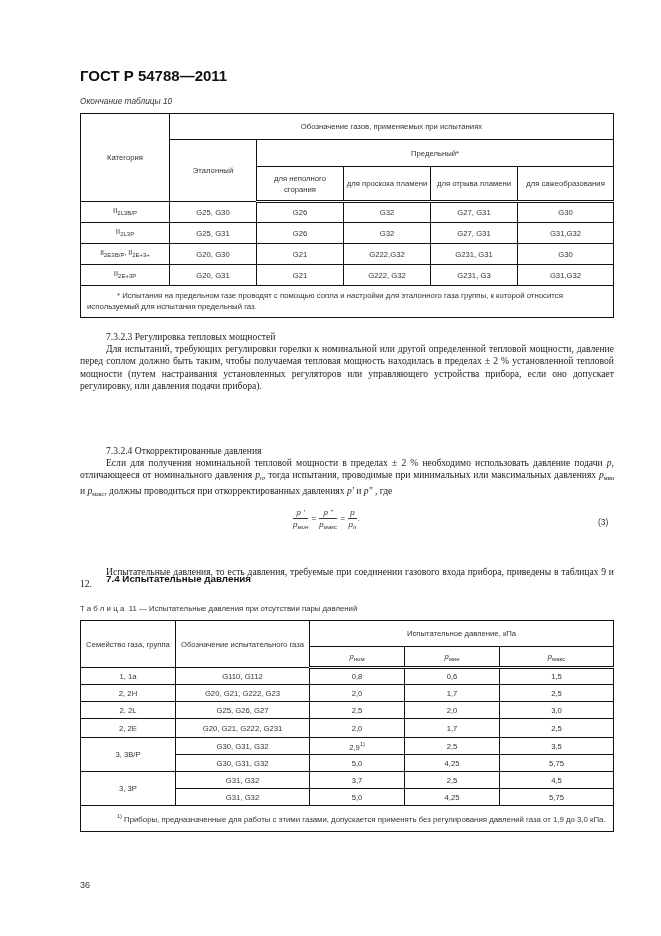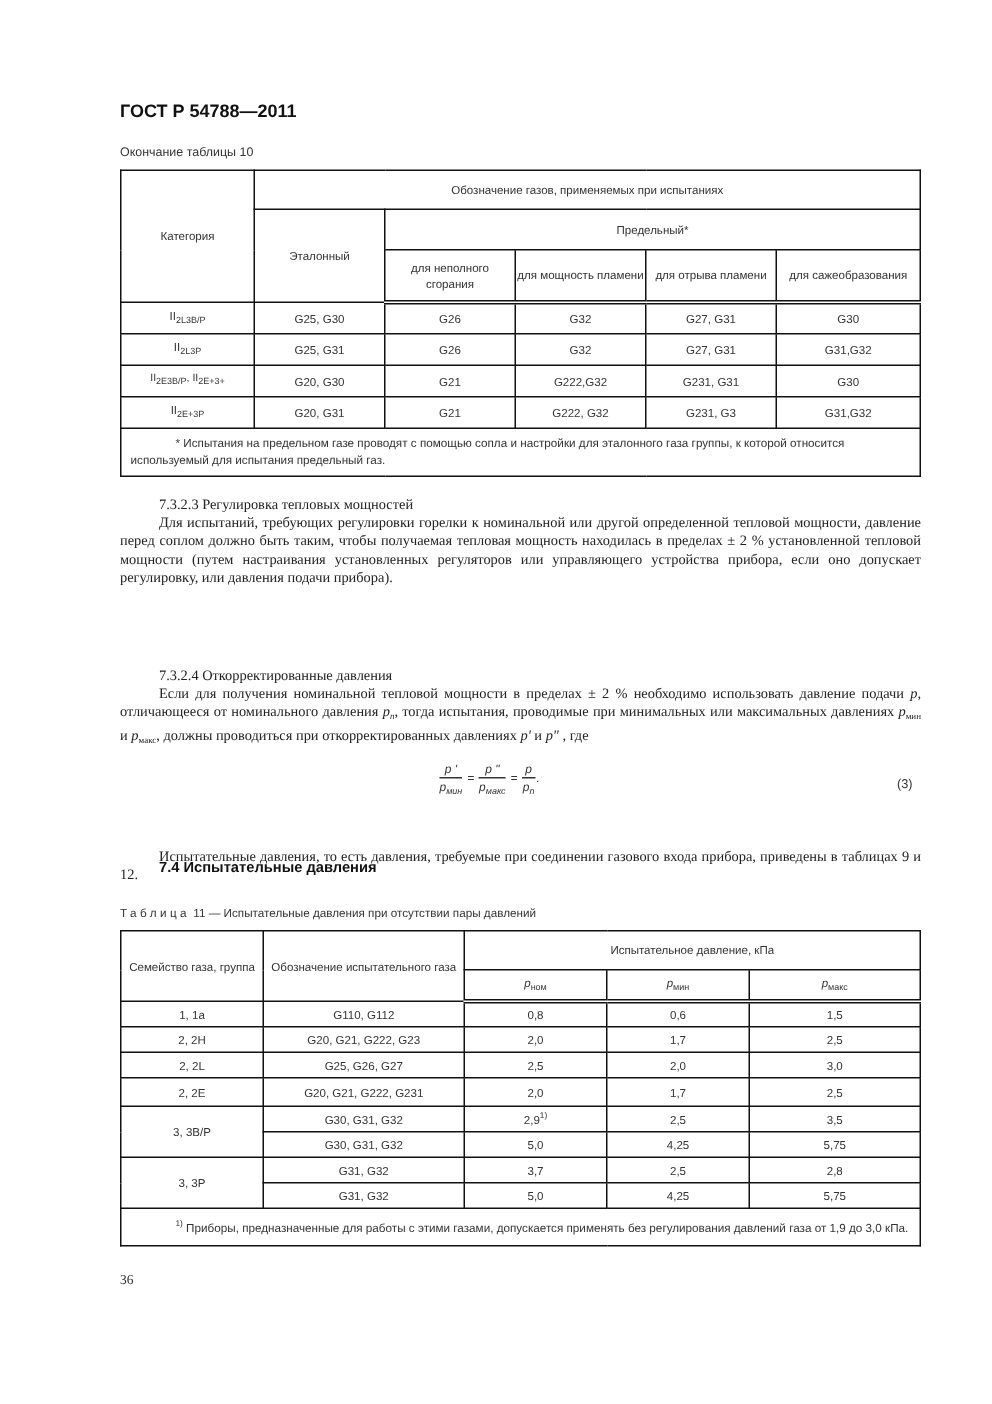--- a/index.html
+++ b/index.html
@@ -1,63 +1,63 @@
 <!DOCTYPE html>
 <html><head>
 <meta charset="utf-8">
 <style>
   html, body { margin: 0; padding: 0; background: #ffffff; }
   body {
     width: 661px; height: 936px; position: relative; overflow: hidden;
     font-family: "Liberation Sans", sans-serif; color: #222;
   }
   .abs { position: absolute; }
-  .hdr { left: 80px; top: 67px; font-size: 12px; font-weight: bold; color: #111; }
-  .cont { left: 80px; top: 96px; font-size: 8.3px; color: #333; }
+  .hdr { left: 80px; top: 67px; font-size: 15px; font-weight: bold; color: #111; }
+  .cont { left: 80px; top: 96px; font-size: 8.3px; font-style: italic; color: #333; }
   table { border-collapse: collapse; position: absolute; }
   td { border: 1px solid #111; text-align: center; vertical-align: middle; padding: 0; }
   .t10 { left: 80px; top: 113px; width: 534px; font-size: 7.7px; color: #333; }
   .t10 td { line-height: 11px; }
   .t11 { left: 80px; top: 620px; width: 534px; font-size: 7.7px; color: #333; }
   .dbl td { border-bottom: 3px double #111; }
   .note { text-align: left !important; padding: 4px 6px 5px 6px !important; font-size: 7.8px; line-height: 12px; text-indent: 30px; color: #333; }
   sub { font-size: 6px; vertical-align: -2px; }
   sup { font-size: 5.5px; vertical-align: 4px; }
   .text { left: 80px; width: 534px; font-size: 9.6px; line-height: 12.2px; text-align: justify; color: #222; }
   .ind { text-indent: 26px; font-family: Liberation Serif, serif; }
   .h74 { left: 106px; top: 573px; font-size: 9.8px; font-weight: bold; color: #111; }
   .tcap { left: 80px; top: 604px; font-size: 7.8px; color: #333; }
   .spaced { letter-spacing: 2.3px; }
   .formula { left: 292px; top: 508px; font-size: 8px; color: #333; font-style: italic; }
   .frac { display: inline-block; text-align: center; vertical-align: middle; margin: 0 1px; }
   .frac .num { display: block; border-bottom: 1px solid #333; padding: 0 2px 1px 2px; }
   .frac .den { display: block; padding-top: 1px; }
   .eqnum { left: 598px; top: 517px; font-size: 8.5px; color: #333; }
-  .pagenum { left: 80px; top: 848px; font-size: 9px; color: #333; font-family: Liberation Serif, serif; }
+  .pagenum { left: 80px; top: 880px; font-size: 9px; color: #333; }
   i { font-style: italic; }
 </style>
 </head>
 <body>
 
 <div class="abs hdr">ГОСТ Р 54788—2011</div>
 <div class="abs cont">Окончание таблицы 10</div>
 
 <table class="t10">
   <tbody>
       <tr style="height:26px">
     <td rowspan="3" style="width:88px">Категория</td>
     <td colspan="5">Обозначение газов, применяемых при испытаниях</td>
   </tr>
   <tr style="height:27px">
     <td rowspan="2" style="width:86px">Эталонный</td>
     <td colspan="4">Предельный*</td>
   </tr>
   <tr class="dbl" style="height:35px">
     <td style="width:86px">для неполного сгорания</td>
-    <td style="width:86px">для мощность пламени</td>
+    <td style="width:86px">для проскока пламени</td>
     <td style="width:86px">для отрыва пламени</td>
     <td>для сажеобразования</td>
   </tr>
   <tr style="height:21px">
     <td><span>II</span><sub>2L3B/P</sub></td>
     <td>G25, G30</td>
     <td>G26</td>
     <td>G32</td>
     <td>G27, G31</td>
     <td>G30</td>
@@ -167,21 +167,21 @@
     <td>G30, G31, G32</td>
     <td>5,0</td>
     <td>4,25</td>
     <td>5,75</td>
   </tr>
   <tr style="height:17px">
     <td rowspan="2">3, 3P</td>
     <td>G31, G32</td>
     <td>3,7</td>
     <td>2,5</td>
-    <td>2,8</td>
+    <td>4,5</td>
   </tr>
   <tr style="height:17px">
     <td>G31, G32</td>
     <td>5,0</td>
     <td>4,25</td>
     <td>5,75</td>
   </tr>
   <tr>
     <td colspan="5" class="note"><sup>1)</sup><span> Приборы, предназначенные для работы с этими газами, допускается применять без регулирования давлений газа от 1,9 до 3,0 кПа.</span></td>
   </tr>

